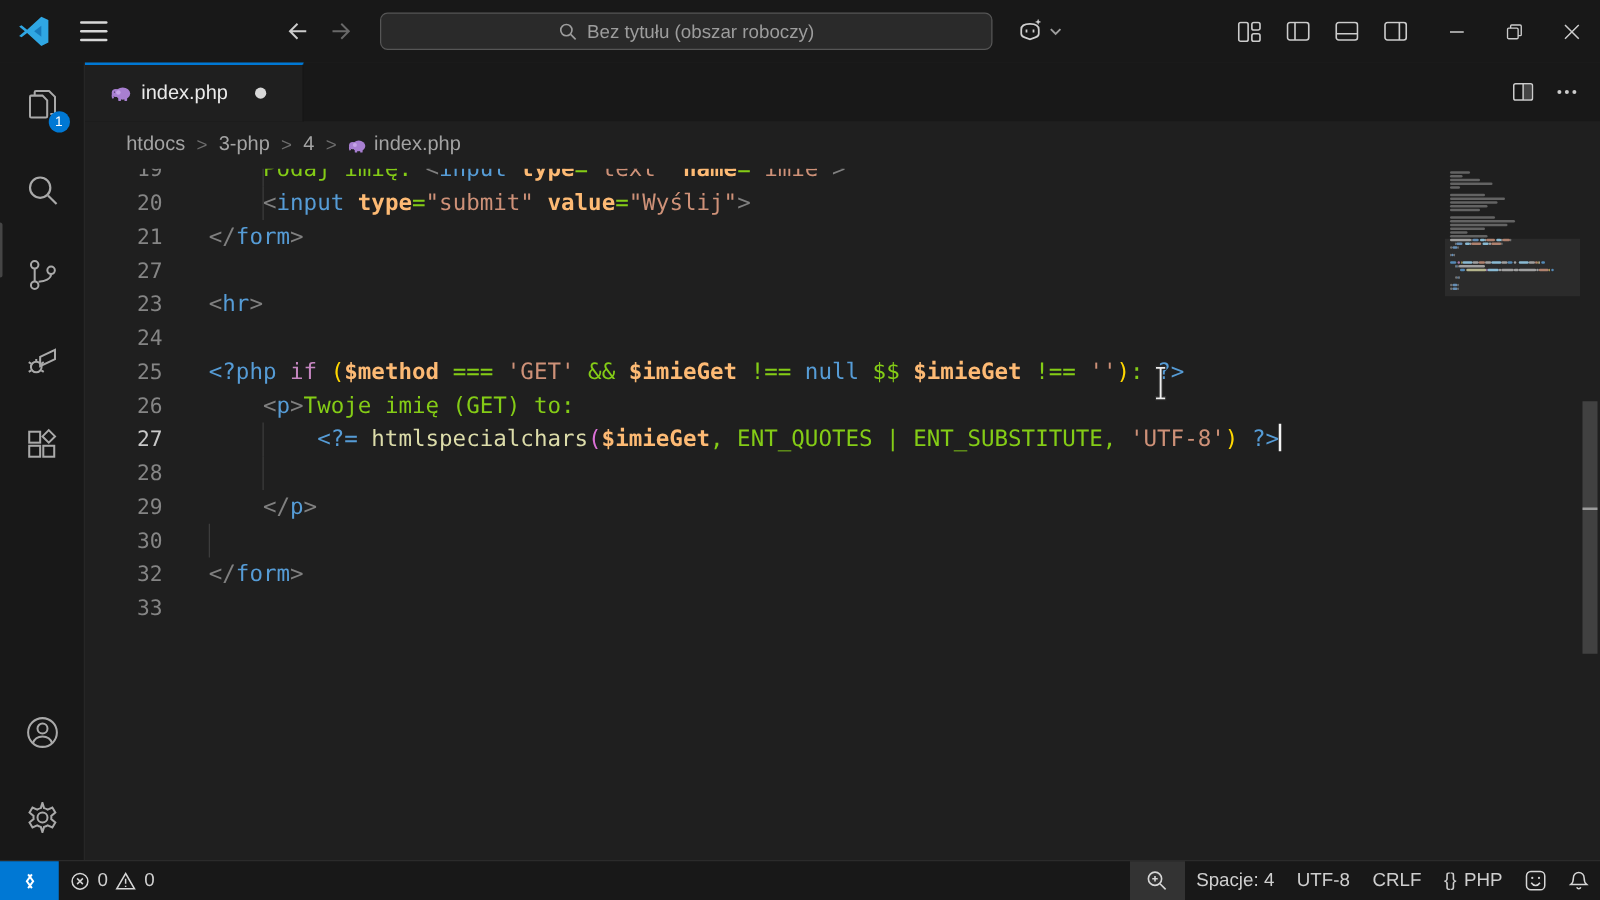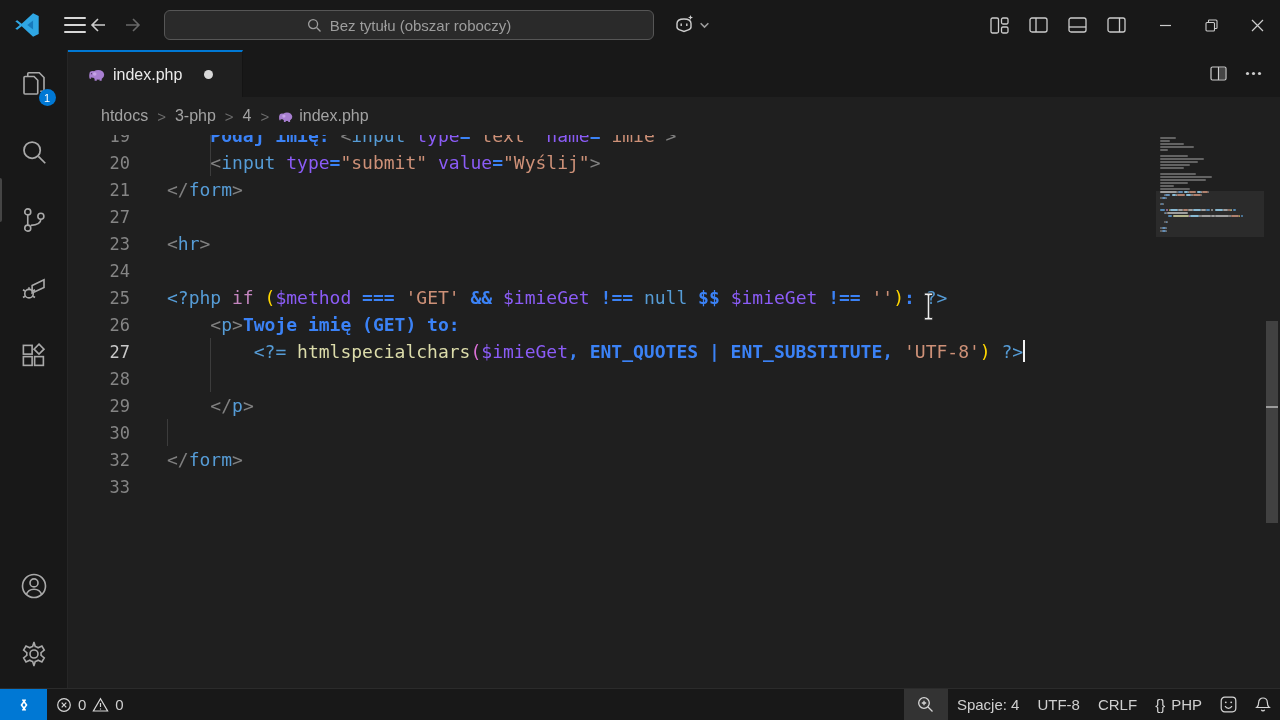--- a/index.html
+++ b/index.html
@@ -10,21 +10,21 @@
     overflow:hidden; color:#cccccc; user-select:none;
   }
 
   
   .titlebar{ position:absolute; left:0; top:0; width:1280px; height:50px;
     background:#181818; display:flex; align-items:center; }
   .tb-left{ display:flex; align-items:center; gap:24px; padding-left:14px; }
   .vscode-logo{ width:26px; height:26px; display:block; }
   .hamburger{ width:22px; height:16px; display:flex; flex-direction:column; justify-content:space-between; cursor:pointer; }
   .hamburger span{ height:1.6px; background:#d7d7d7; border-radius:1px; }
-  .tb-center{ flex:1; display:flex; align-items:center; gap:19px; }
+  .tb-center{ flex:1; display:flex; align-items:center; justify-content:center; gap:19px; }
   .nav-arrow{ width:20px; height:20px; }
   .command-center{ width:490px; height:30px; background:#2a2a2a; border:1px solid #565656;
     border-radius:6px; display:flex; align-items:center; justify-content:center; gap:8px;
     color:#9d9d9d; font-size:15px; cursor:pointer; }
   .copilot-btn{ display:flex; align-items:center; gap:4px; cursor:pointer; }
   .tb-right{ display:flex; align-items:center; }
   .layout-icons{ display:flex; align-items:center; gap:20px; margin-right:16px; }
   .layout-icons svg{ display:block; }
   .win-btn{ width:46px; height:50px; display:flex; align-items:center; justify-content:center; cursor:pointer; }
 
@@ -55,24 +55,24 @@
   
   .code-viewport{ position:absolute; left:0; right:0; top:85px; bottom:0; overflow:hidden; cursor:text; }
   .code-lines{ margin-top:-13px; font-family:"DejaVu Sans Mono","Liberation Mono",monospace; font-size:18px; }
   .code-line{ height:27px; display:flex; align-items:center; }
   .line-number{ width:78px; text-align:right; padding-right:16px; color:#858585; font-size:17px; flex:none; }
   .code-line.active .line-number{ color:#c8c8c8; }
   .line-content{ position:relative; padding-left:21px; white-space:pre; height:27px; line-height:27px; flex:1; }
   .indent-guide{ position:absolute; top:0; bottom:0; width:1px; background:#3c3c3c; }
   .caret{ display:inline-block; width:2px; height:22px; background:#f2f2f2; vertical-align:-4px; }
 
-  .tk-txt,.tk-op,.tk-const{ color:#3b82f6;font-weight:bold; }
+  .tk-txt,.tk-op,.tk-const{ color:#84cc16; }
   .tk-pun{ color:#808080; }
   .tk-tag,.tk-php,.tk-null{ color:#569cd6; }
-  .tk-attr,.tk-var{ color:#8b5cf6; }
+  .tk-attr,.tk-var{ color:#fdba74;font-weight:bold; }
   .tk-str{ color:#ce9178; }
   .tk-kw{ color:#c586c0; }
   .tk-fn{ color:#dcdcaa; }
   .tk-b1{ color:#ffd700; }
   .tk-b2{ color:#da70d6; }
 
   
   .minimap{ position:absolute; top:2px; right:20px; width:100px; cursor:pointer; }
   .mm-row{ height:2px; margin-bottom:1px; display:flex; }
   .mm-seg{ height:2px; border-radius:1px; }

